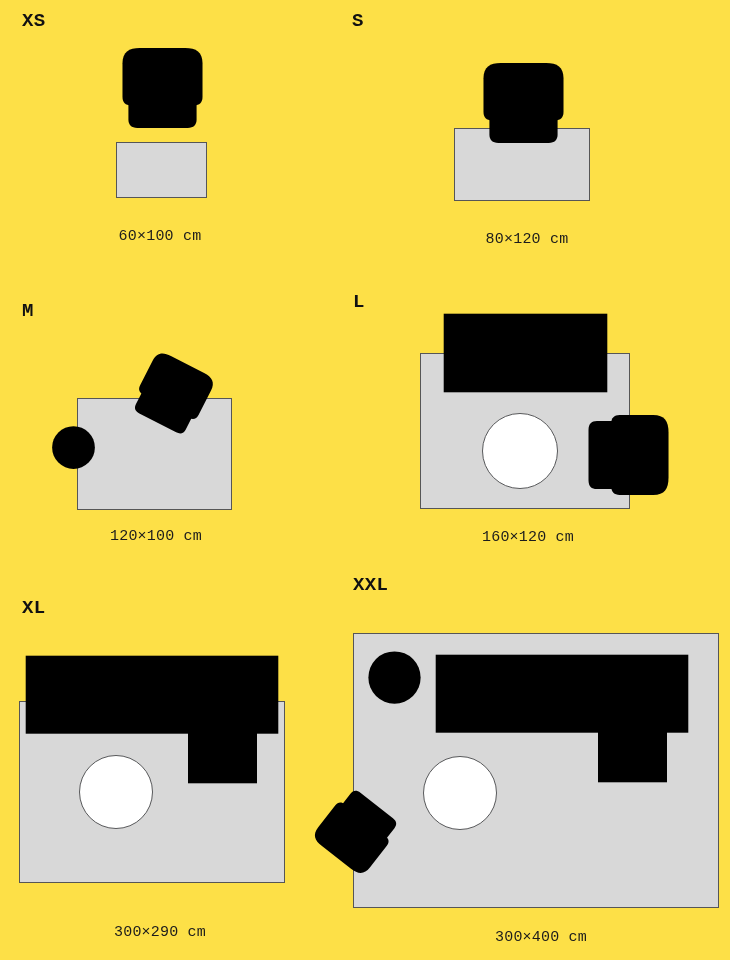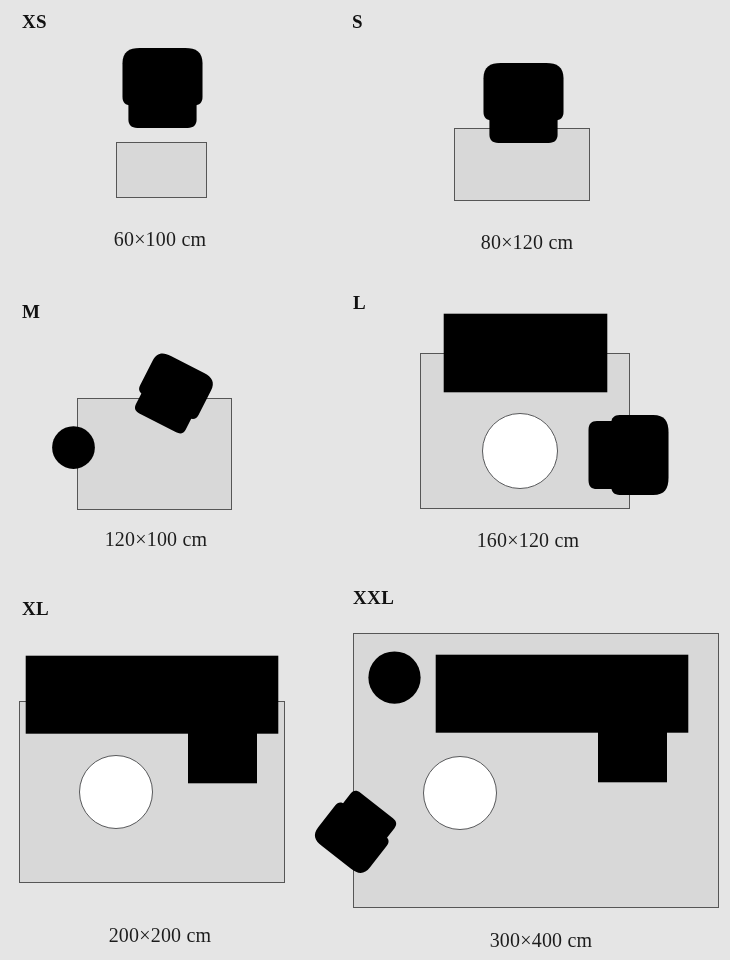--- a/index.html
+++ b/index.html
@@ -1,26 +1,26 @@
 <!DOCTYPE html>
 <html><head>
 <meta charset="utf-8">
 <style>
   html,body{margin:0;padding:0;background:#fff;}
   .stage{
-    position:relative;width:730px;height:960px;background:#e5e5e5;
-    font-family:Liberation Serif, serif;overflow:hidden;
+    position:relative;width:730px;height:960px;background:#fde047;
+    font-family:Liberation Mono, monospace;overflow:hidden;
   }
   .panel{position:absolute;left:0;top:0;width:100%;height:100%;pointer-events:none;}
   .size-label{
     position:absolute;font-size:19px;font-weight:700;color:#111;
     letter-spacing:.4px;line-height:1;white-space:nowrap;
   }
   .caption{
-    position:absolute;font-size:20px;color:#1c1c1c;line-height:1.15;
+    position:absolute;font-size:15px;color:#1c1c1c;line-height:1.15;
     transform:translateX(-50%);white-space:nowrap;letter-spacing:.2px;
   }
   .rug{
     position:absolute;background:#d8d8d8;border:1px solid #565656;
     box-sizing:border-box;
   }
   .furn{position:absolute;overflow:visible;}
   .table-circle{
     position:absolute;background:#ffffff;border:1.5px solid #58595b;
     border-radius:50%;box-sizing:border-box;
@@ -110,25 +110,25 @@
     <div class="caption" style="left:528px;top:529px">160×120 cm</div>
   </section>
 
   <section class="panel">
     <div class="size-label" style="left:22px;top:599px">XL</div>
     <div class="rug" style="left:19px;top:701px;width:266px;height:182px"></div>
     <svg class="furn" style="left:25px;top:655px" width="254" height="129" viewBox="0 0 254 129">
         <use href="#sym-sectional"></use>
       </svg>
     <div class="table-circle" style="left:79px;top:755px;width:74px;height:74px"></div>
-    <div class="caption" style="left:160px;top:924px">200×200 cm</div>
+    <div class="caption" style="left:160px;top:924px">300×290 cm</div>
   </section>
 
   <section class="panel">
-    <div class="size-label" style="left:353px;top:588px">XXL</div>
+    <div class="size-label" style="left:353px;top:576px">XXL</div>
     <div class="rug" style="left:353px;top:633px;width:366px;height:275px"></div>
     <svg class="furn" style="left:367px;top:650px" width="55" height="55" viewBox="0 0 56 56">
         <use href="#sym-plant"></use>
       </svg>
     <svg class="furn" style="left:435px;top:654px" width="254" height="129" viewBox="0 0 254 129">
         <use href="#sym-sectional"></use>
       </svg>
     <div class="table-circle" style="left:423px;top:756px;width:74px;height:74px"></div>
     <svg class="furn rot218" style="left:322px;top:796px" width="68" height="72" viewBox="0 0 84 86">
         <use href="#sym-armchair"></use>

